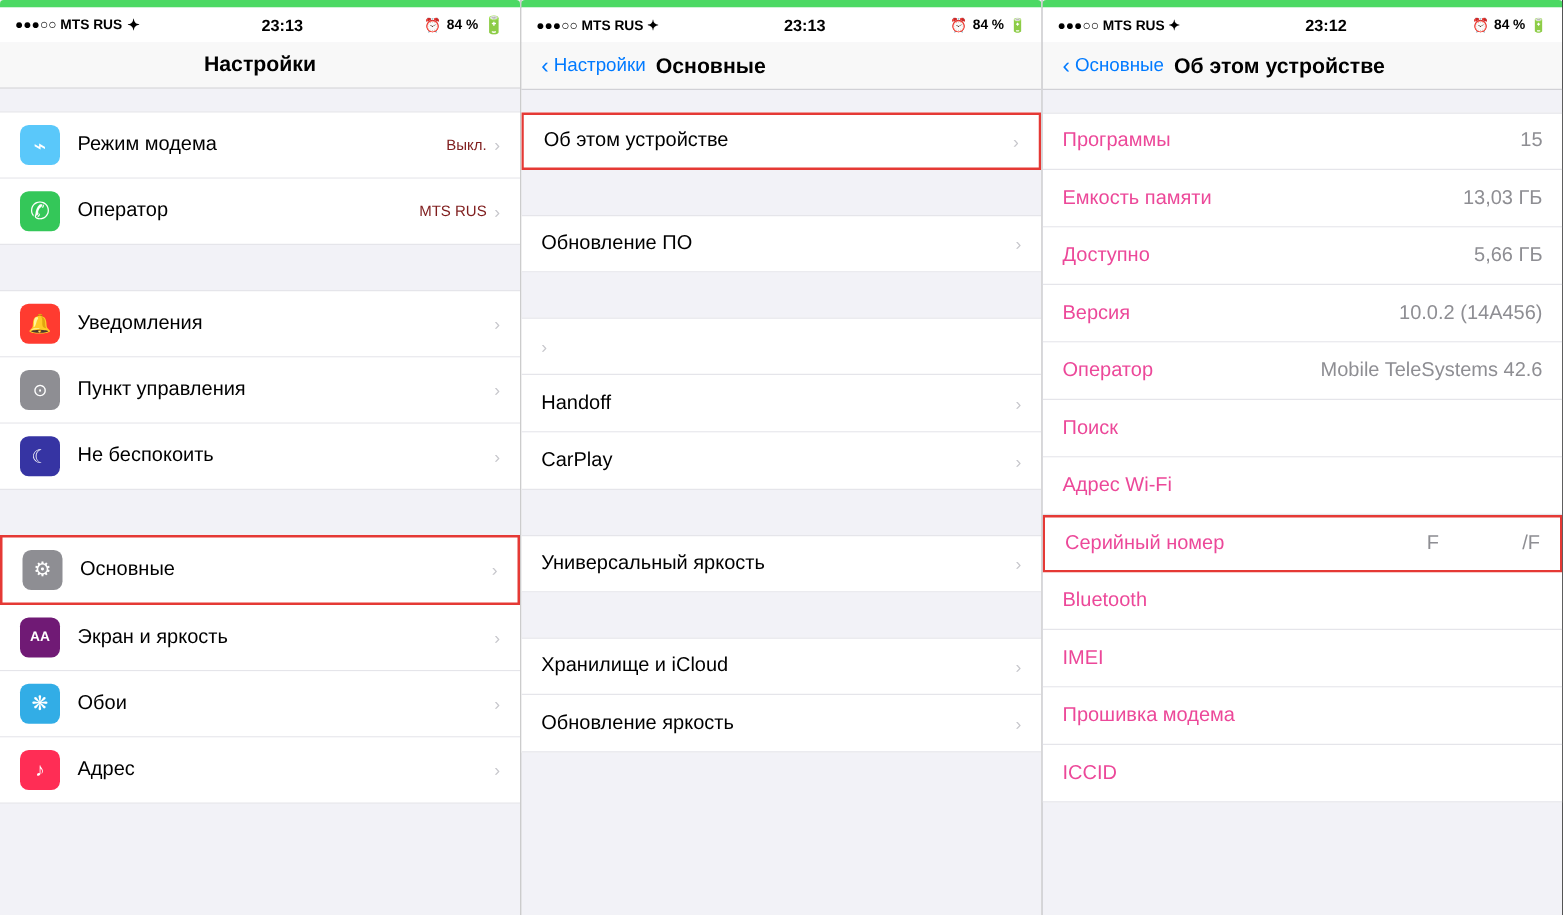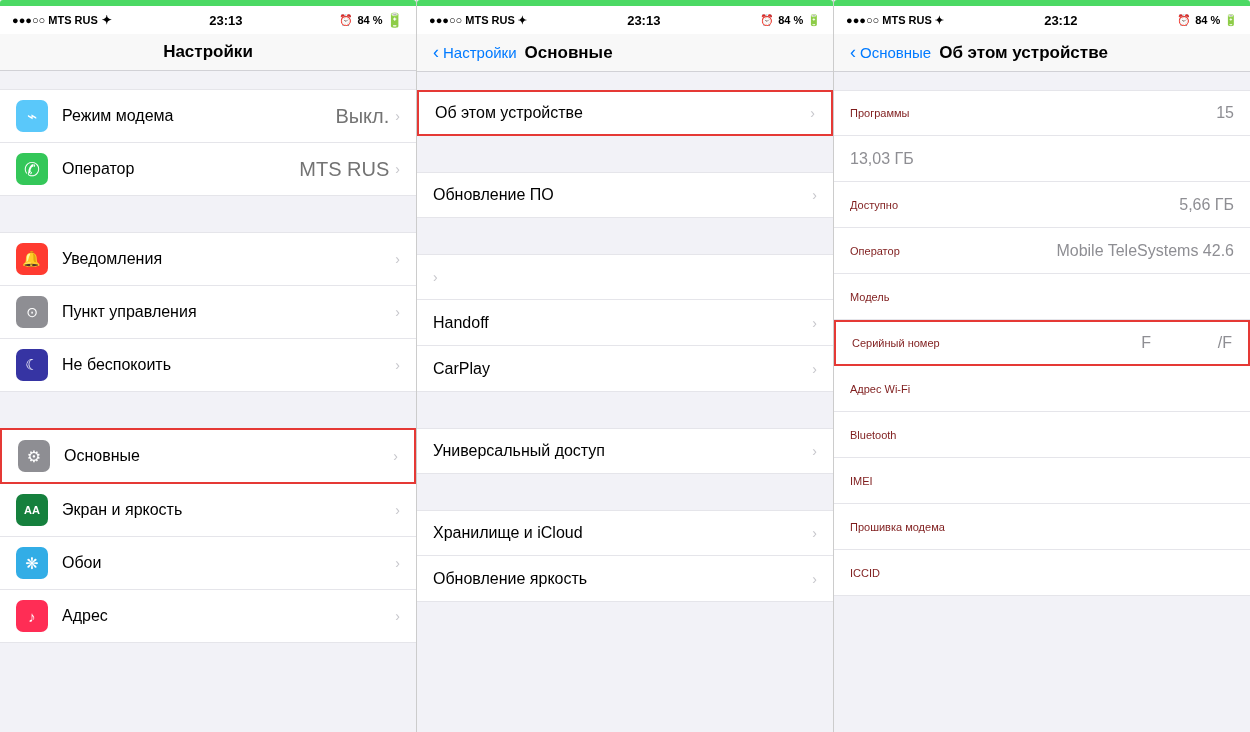--- a/index.html
+++ b/index.html
@@ -112,34 +112,34 @@
       align-items: center;
       justify-content: center;
       margin-right: 14px;
       flex-shrink: 0;
       font-size: 17px;
       color: #fff;
     }
     .icon-green2 { background: #34c759; }
     .icon-teal { background: #5ac8fa; }
     .icon-red { background: #ff3b30; }
-    .icon-blue { background: #15803d; }
+    .icon-blue { background: #701a75; }
     .icon-gray { background: #8e8e93; }
     .icon-pink { background: #ff2d55; }
     .icon-indigo { background: #3634a3; }
     .icon-teal2 { background: #32ade6; }
 
     .settings-row-label {
       flex: 1;
       font-size: 16px;
       color: #000;
     }
     .settings-row-value {
-      font-size: 20px;
-      color: #737373;
+      font-size: 12px;
+      color: #7f1d1d;
       margin-right: 6px;
     }
     .settings-row-chevron {
       color: #c7c7cc;
       font-size: 14px;
     }
     .settings-row.highlighted {
       border: 2px solid #e53935;
     }
 
@@ -175,22 +175,22 @@
       border-bottom: 1px solid #e5e5ea;
       display: flex;
       align-items: center;
       padding: 12px 16px;
       min-height: 46px;
     }
     .info-row:first-child {
       border-top: 1px solid #e5e5ea;
     }
     .info-row-label {
-      font-size: 11px;
-      color: #7f1d1d;
+      font-size: 16px;
+      color: #ec4899;
       flex: 1;
     }
     .info-row-value {
       font-size: 16px;
       color: #8e8e93;
     }
     .info-row.highlighted {
       border: 2px solid #e53935;
     }
 
@@ -345,21 +345,21 @@
       <div class="plain-row">
         <span class="plain-row-label">CarPlay</span>
         <span class="plain-row-chevron">›</span>
       </div>
     </div>
 
     <div class="section-gap"></div>
 
     <div>
       <div class="plain-row">
-        <span class="plain-row-label">Универсальный доступ</span>
+        <span class="plain-row-label">Универсальный яркость</span>
         <span class="plain-row-chevron">›</span>
       </div>
     </div>
 
     <div class="section-gap"></div>
 
     <div>
       <div class="plain-row">
         <span class="plain-row-label">Хранилище и iCloud</span>
         <span class="plain-row-chevron">›</span>
@@ -399,50 +399,55 @@
     <div class="section-gap-small"></div>
 
     <div>
 
       <div class="info-row">
         <span class="info-row-label">Программы</span>
         <span class="info-row-value">15</span>
       </div>
 
       <div class="info-row">
+        <span class="info-row-label">Емкость памяти</span>
         <span class="info-row-value">13,03 ГБ</span>
       </div>
 
       <div class="info-row">
         <span class="info-row-label">Доступно</span>
         <span class="info-row-value">5,66 ГБ</span>
       </div>
 
+      <div class="info-row">
+        <span class="info-row-label">Версия</span>
+        <span class="info-row-value">10.0.2 (14A456)</span>
+      </div>
 
       <div class="info-row">
         <span class="info-row-label">Оператор</span>
         <span class="info-row-value">Mobile TeleSystems 42.6</span>
       </div>
 
       <div class="info-row">
-        <span class="info-row-label">Модель</span>
+        <span class="info-row-label">Поиск</span>
+        <span class="info-row-value"></span>
+      </div>
+
+      <div class="info-row">
+        <span class="info-row-label">Адрес Wi-Fi</span>
         <span class="info-row-value"></span>
       </div>
 
       <div class="info-row highlighted">
         <span class="info-row-label">Серийный номер</span>
         <span class="info-row-value">F&nbsp;&nbsp;&nbsp;&nbsp;&nbsp;&nbsp;&nbsp;&nbsp;&nbsp;&nbsp;&nbsp;&nbsp;&nbsp;&nbsp;&nbsp;/F</span>
       </div>
 
       <div class="info-row">
-        <span class="info-row-label">Адрес Wi-Fi</span>
-        <span class="info-row-value"></span>
-      </div>
-
-      <div class="info-row">
         <span class="info-row-label">Bluetooth</span>
         <span class="info-row-value"></span>
       </div>
 
       <div class="info-row">
         <span class="info-row-label">IMEI</span>
         <span class="info-row-value"></span>
       </div>
 
       <div class="info-row">

